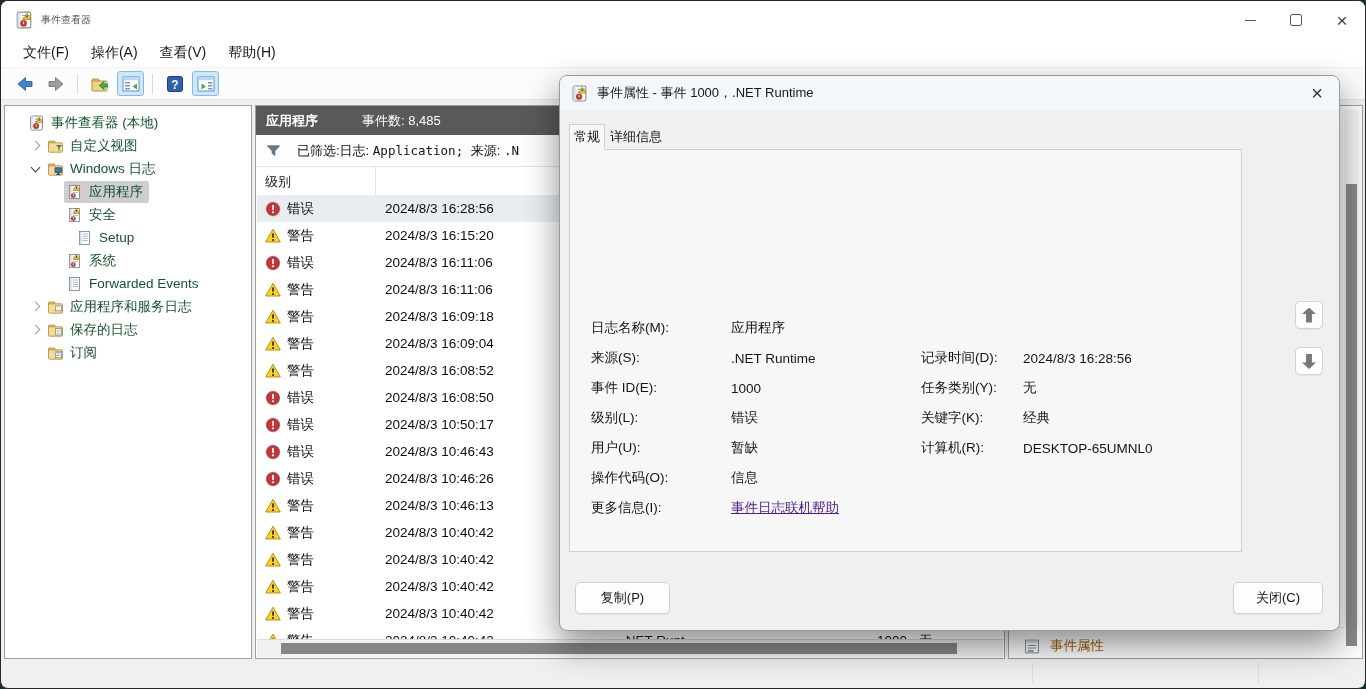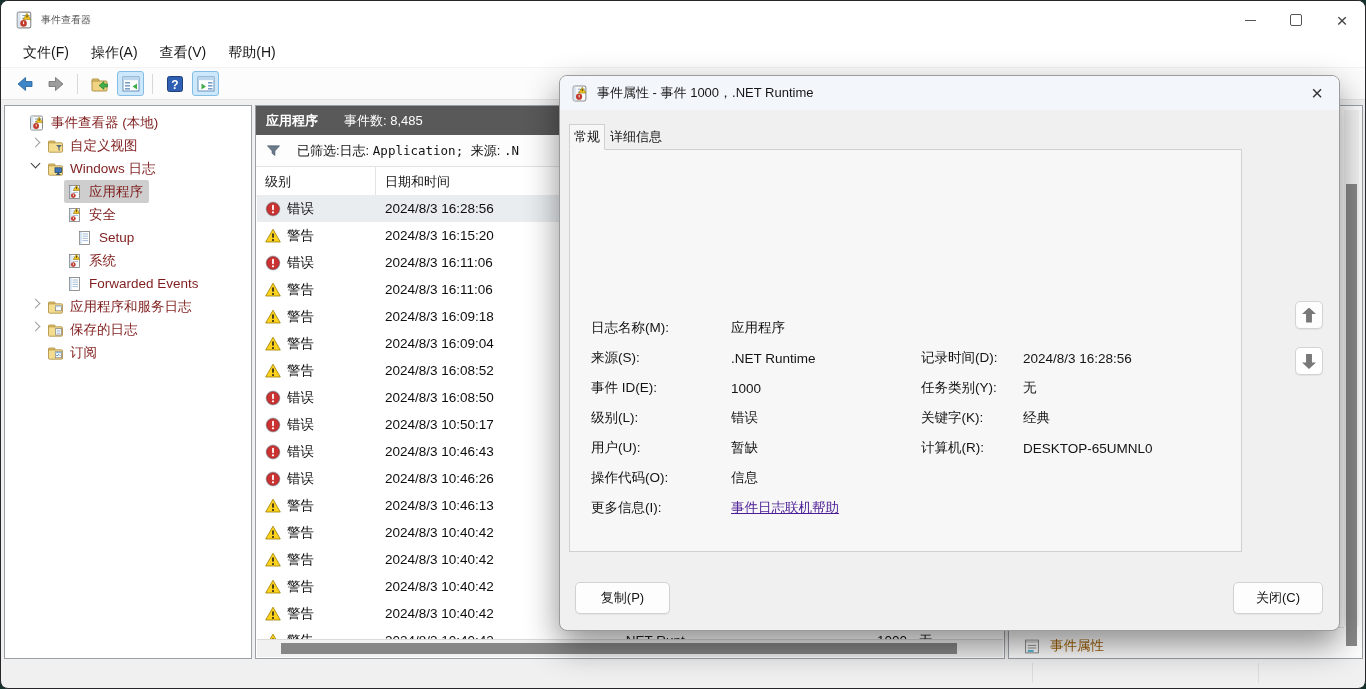--- a/index.html
+++ b/index.html
@@ -34,31 +34,31 @@
   .tsep{width:1px;height:20px;background:#d8d8d8;margin:0 6px;}
   
   .panel{position:absolute;background:#fff;border:1px solid #9aa0a6;box-sizing:border-box;}
   #tree-panel{left:3px;top:104px;width:248px;height:554px;}
   #list-panel{left:254px;top:104px;width:750px;height:554px;overflow:hidden;}
   #actions-panel{left:1007px;top:104px;width:355px;height:554px;background:#fdfdfd;}
   .statusbar{position:absolute;left:1px;right:1px;top:658px;height:28px;background:#f0f0f0;}
   .sb-sep{position:absolute;top:4px;width:1px;height:20px;background:#dddddd;}
   
   #tree{padding-top:5px;}
-  .titem{height:23px;display:flex;font-size:13.5px;color:#7f1d1d;}
+  .titem{height:23px;display:flex;align-items:center;font-size:13.5px;color:#14532d;}
   .tarrow{width:17px;height:16px;display:flex;align-items:center;justify-content:center;flex:0 0 auto;}
   .chev{width:6px;height:6px;border-right:1.4px solid #9c9c9c;border-bottom:1.4px solid #9c9c9c;transform:rotate(-45deg);margin-right:2px;}
   .chev.exp{border-color:#3c3c3c;transform:rotate(45deg);margin-top:-3px;}
   .tcontent{display:flex;align-items:center;padding:2px 6px 2px 2px;border-radius:2px;}
   .tcontent.sel{background:#cecece;}
   .ticon{width:17px;height:16px;margin-right:6px;flex:0 0 auto;}
   
   .lheader{height:29px;background:#595959;color:#fff;display:flex;align-items:center;padding-left:10px;font-size:13px;}
   .lheader .ptitle{font-weight:bold;}
-  .lheader .count{margin-left:26px;}
+  .lheader .count{margin-left:44px;}
   .lfilter{height:31px;background:#fdfdfd;border-bottom:1px solid #e2e2e2;display:flex;align-items:center;padding-left:10px;font-size:13px;color:#111;}
   .funnel{width:15px;height:15px;margin-right:16px;}
   .fmono{font-family:"DejaVu Sans Mono","Liberation Mono",monospace;font-size:12.5px;}
   .lcolhead{height:29px;display:flex;align-items:stretch;border-bottom:1px solid #ececec;font-size:13px;color:#161616;background:#fff;}
   .lcol{display:flex;align-items:center;padding-left:9px;border-right:1px solid #e3e3e3;box-sizing:border-box;}
   .lcol.c1{width:120px;}
   .lcol.c2{width:243px;}
   .lrows{position:absolute;left:1px;right:1px;top:89px;bottom:18px;overflow:hidden;}
   .lrow{height:27px;display:flex;align-items:center;font-size:13.5px;color:#0d0d0d;}
   .lrow.selected{background:#e9edf0;}
@@ -420,21 +420,20 @@
     <div class="lfilter">
       <span class="funnel">
           <svg viewBox="0 0 16 16">
             <path d="M1.5 3 h13 l-5 5.4 v5 l-3 -2.4 v-2.6 z" fill="#6b7b8a" stroke="#49596a" stroke-width="0.7"></path>
           </svg>
         </span>
       <span id="filter-text"><span>已筛选:日志: </span><span class="fmono">Application; </span><span>来源: </span><span class="fmono">.N</span></span>
     </div>
     <div class="lcolhead">
       <div class="lcol c1">级别</div>
-      <div class="lcol c2">日期和时间</div>
     </div>
     <div class="lrows" id="lrows">
         <div class="lrow selected">
           <span class="licon">
             <svg viewBox="0 0 16 16">
               <circle cx="8" cy="8" r="7.4" fill="#b4bfc7"></circle>
               <circle cx="8" cy="8" r="6.3" fill="#cb3232" stroke="#8f1d1d" stroke-width="0.6"></circle>
               <rect x="7.1" y="3.8" width="1.8" height="5.4" rx="0.9" fill="#fff"></rect>
               <circle cx="8" cy="11.3" r="1.1" fill="#fff"></circle>
             </svg>

